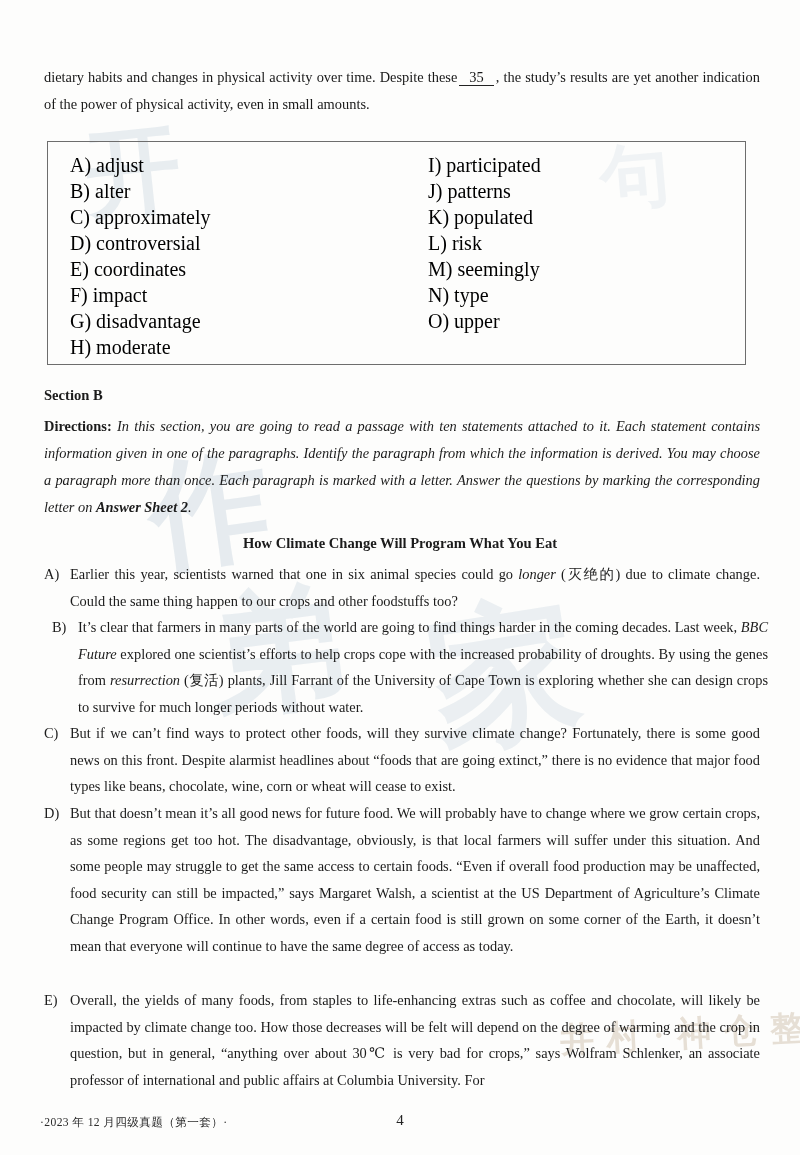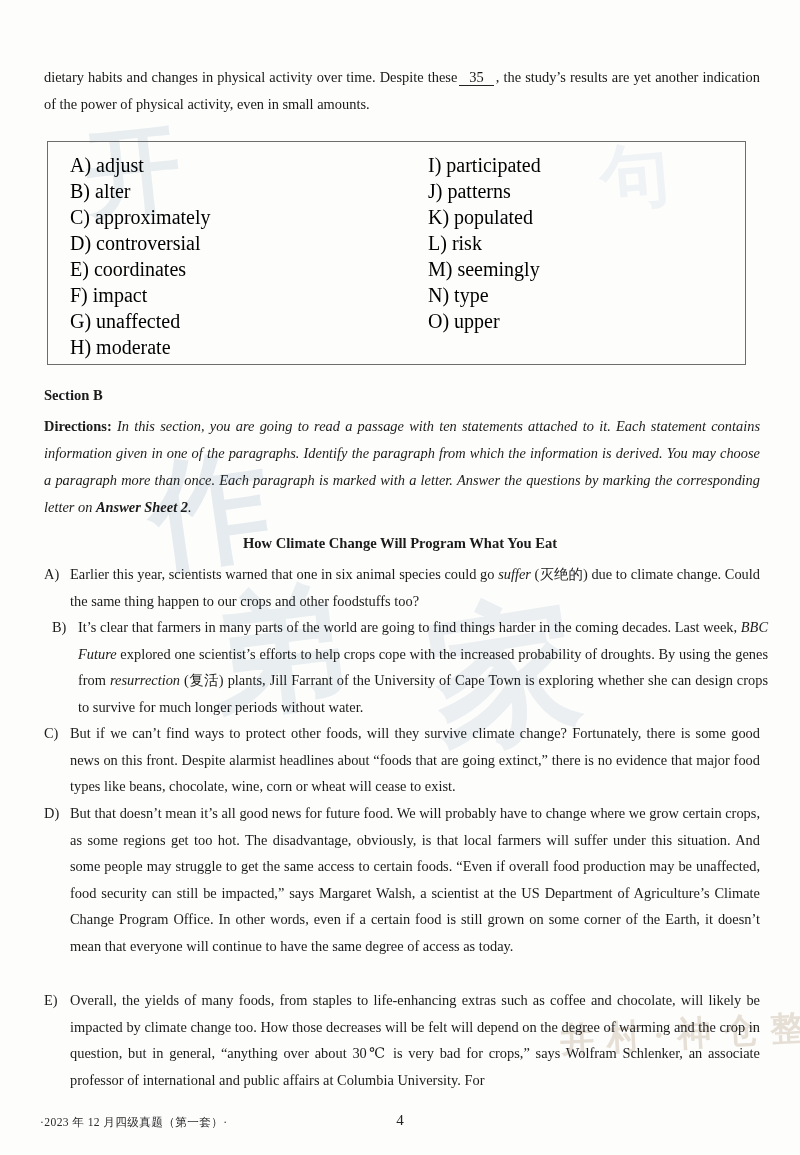--- a/index.html
+++ b/index.html
@@ -184,21 +184,21 @@
   </div>
 
   <div class="wordbank">
     <div class="wb-col left">
       <div class="wb-item">A) adjust</div>
       <div class="wb-item">B) alter</div>
       <div class="wb-item">C) approximately</div>
       <div class="wb-item">D) controversial</div>
       <div class="wb-item">E) coordinates</div>
       <div class="wb-item">F) impact</div>
-      <div class="wb-item">G) unaffected</div>
+      <div class="wb-item">G) disadvantage</div>
       <div class="wb-item">H) moderate</div>
     </div>
     <div class="wb-col right">
       <div class="wb-item">I) participated</div>
       <div class="wb-item">J) patterns</div>
       <div class="wb-item">K) populated</div>
       <div class="wb-item">L) risk</div>
       <div class="wb-item">M) seemingly</div>
       <div class="wb-item">N) type</div>
       <div class="wb-item">O) upper</div>
@@ -208,21 +208,21 @@
   <div class="section-head">Section B</div>
 
   <div class="directions">
     <span class="dlabel">Directions:</span>
     <span>In this section, you are going to read a passage with ten statements attached to it. Each statement contains information given in one of the paragraphs. Identify the paragraph from which the information is derived. You may choose a paragraph more than once. Each paragraph is marked with a letter. Answer the questions by marking the corresponding letter on </span><span class="bolditalic">Answer Sheet 2</span><span>.</span>
   </div>
 
   <div class="passage-title">How Climate Change Will Program What You Eat</div>
 
   <div class="lp" id="lp-a">
-    <span class="marker">A)</span><span>Earlier this year, scientists warned that one in six animal species could go </span><i>suffer</i><span> (灭绝的) due to climate change. Could the same thing happen to our crops and other foodstuffs too?</span>
+    <span class="marker">A)</span><span>Earlier this year, scientists warned that one in six animal species could go </span><i>longer</i><span> (灭绝的) due to climate change. Could the same thing happen to our crops and other foodstuffs too?</span>
   </div>
 
   <div class="lp" id="lp-b">
     <span class="marker">B)</span><span>It’s clear that farmers in many parts of the world are going to find things harder in the coming decades. Last week, </span><i>BBC Future</i><span> explored one scientist’s efforts to help crops cope with the increased probability of droughts. By using the genes from </span><i>resurrection</i><span> (复活) plants, Jill Farrant of the University of Cape Town is exploring whether she can design crops to survive for much longer periods without water.</span>
   </div>
 
   <div class="lp" id="lp-c">
     <span class="marker">C)</span><span>But if we can’t find ways to protect other foods, will they survive climate change? Fortunately, there is some good news on this front. Despite alarmist headlines about “foods that are going extinct,” there is no evidence that major food types like beans, chocolate, wine, corn or wheat will cease to exist.</span>
   </div>
 

